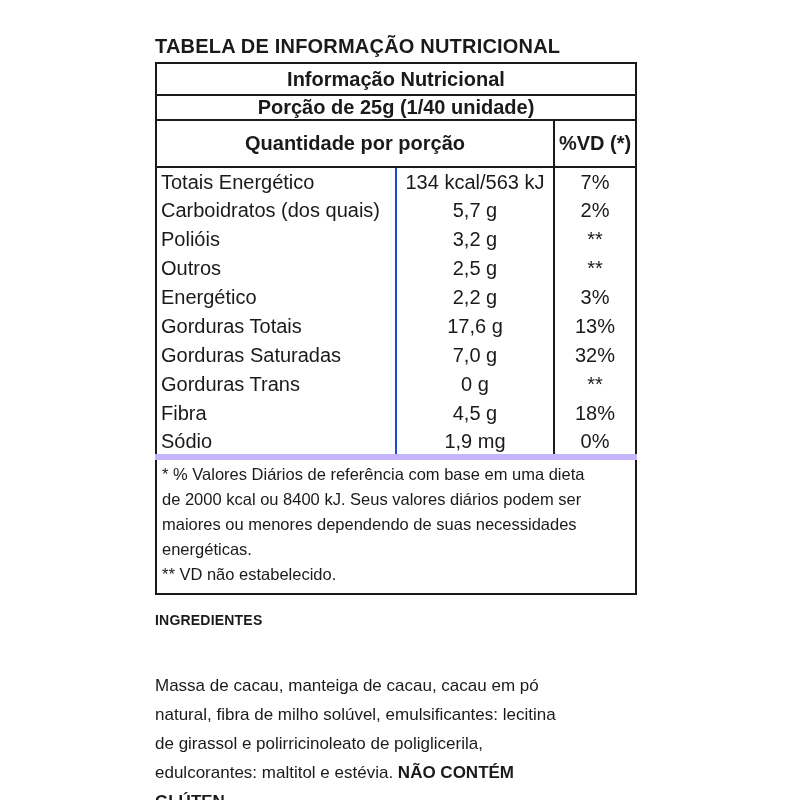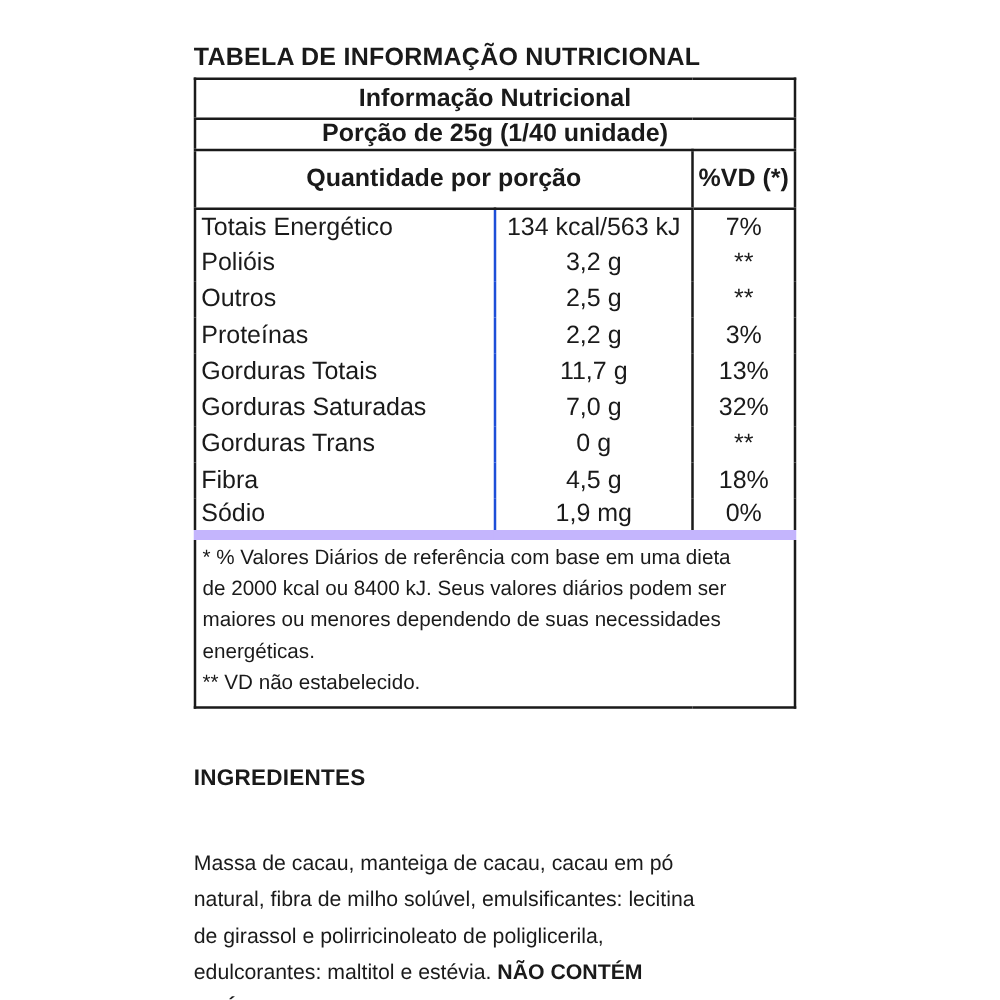--- a/index.html
+++ b/index.html
@@ -50,35 +50,35 @@
   td.cell-qty {
     text-align: center;
     border-left: 2px solid #1d4ed8;
     white-space: nowrap;
   }
   td.cell-vd {
     text-align: center;
     border-left: 2px solid #1a1a1a;
   }
   tr.row-footnote td {
-    border-top: 8px solid #c4b5fd;
+    border-top: 6px solid #c4b5fd;
     font-size: 16.5px;
     line-height: 25px;
     text-align: left;
     padding: 2px 5px 6px 5px;
   }
   .pre-line { white-space: pre-line; }
   .ingredients {
     position: absolute;
     left: 155px;
     top: 612px;
     width: 485px;
   }
   .ingredients-heading {
-    font-size: 18px;
+    font-size: 14px;
     font-weight: 700;
     letter-spacing: 0.2px;
   }
   .ingredients-text {
     margin-top: 14px;
     font-size: 17px;
     line-height: 29px;
     white-space: pre-line;
   }
   .ingredients-text strong { font-weight: 700; }
@@ -106,37 +106,42 @@
       <td class="vd-head">%VD (*)</td>
     </tr>
   </thead>
   <tbody class="nutrients">
       <tr>
     <td class="cell-name">Totais Energético</td>
     <td class="cell-qty">134 kcal/563 kJ</td>
     <td class="cell-vd">7%</td>
   </tr>
       <tr>
+    <td class="cell-name">Carboidratos (dos quais)</td>
+    <td class="cell-qty">5,7 g</td>
+    <td class="cell-vd">2%</td>
+  </tr>
+      <tr>
     <td class="cell-name indent">Polióis</td>
     <td class="cell-qty">3,2 g</td>
     <td class="cell-vd">**</td>
   </tr>
       <tr>
     <td class="cell-name indent">Outros</td>
     <td class="cell-qty">2,5 g</td>
     <td class="cell-vd">**</td>
   </tr>
       <tr>
-    <td class="cell-name">Proteínas</td>
+    <td class="cell-name">Energético</td>
     <td class="cell-qty">2,2 g</td>
     <td class="cell-vd">3%</td>
   </tr>
       <tr>
     <td class="cell-name">Gorduras Totais</td>
-    <td class="cell-qty">11,7 g</td>
+    <td class="cell-qty">17,6 g</td>
     <td class="cell-vd">13%</td>
   </tr>
       <tr>
     <td class="cell-name">Gorduras Saturadas</td>
     <td class="cell-qty">7,0 g</td>
     <td class="cell-vd">32%</td>
   </tr>
       <tr>
     <td class="cell-name">Gorduras Trans</td>
     <td class="cell-qty">0 g</td>

